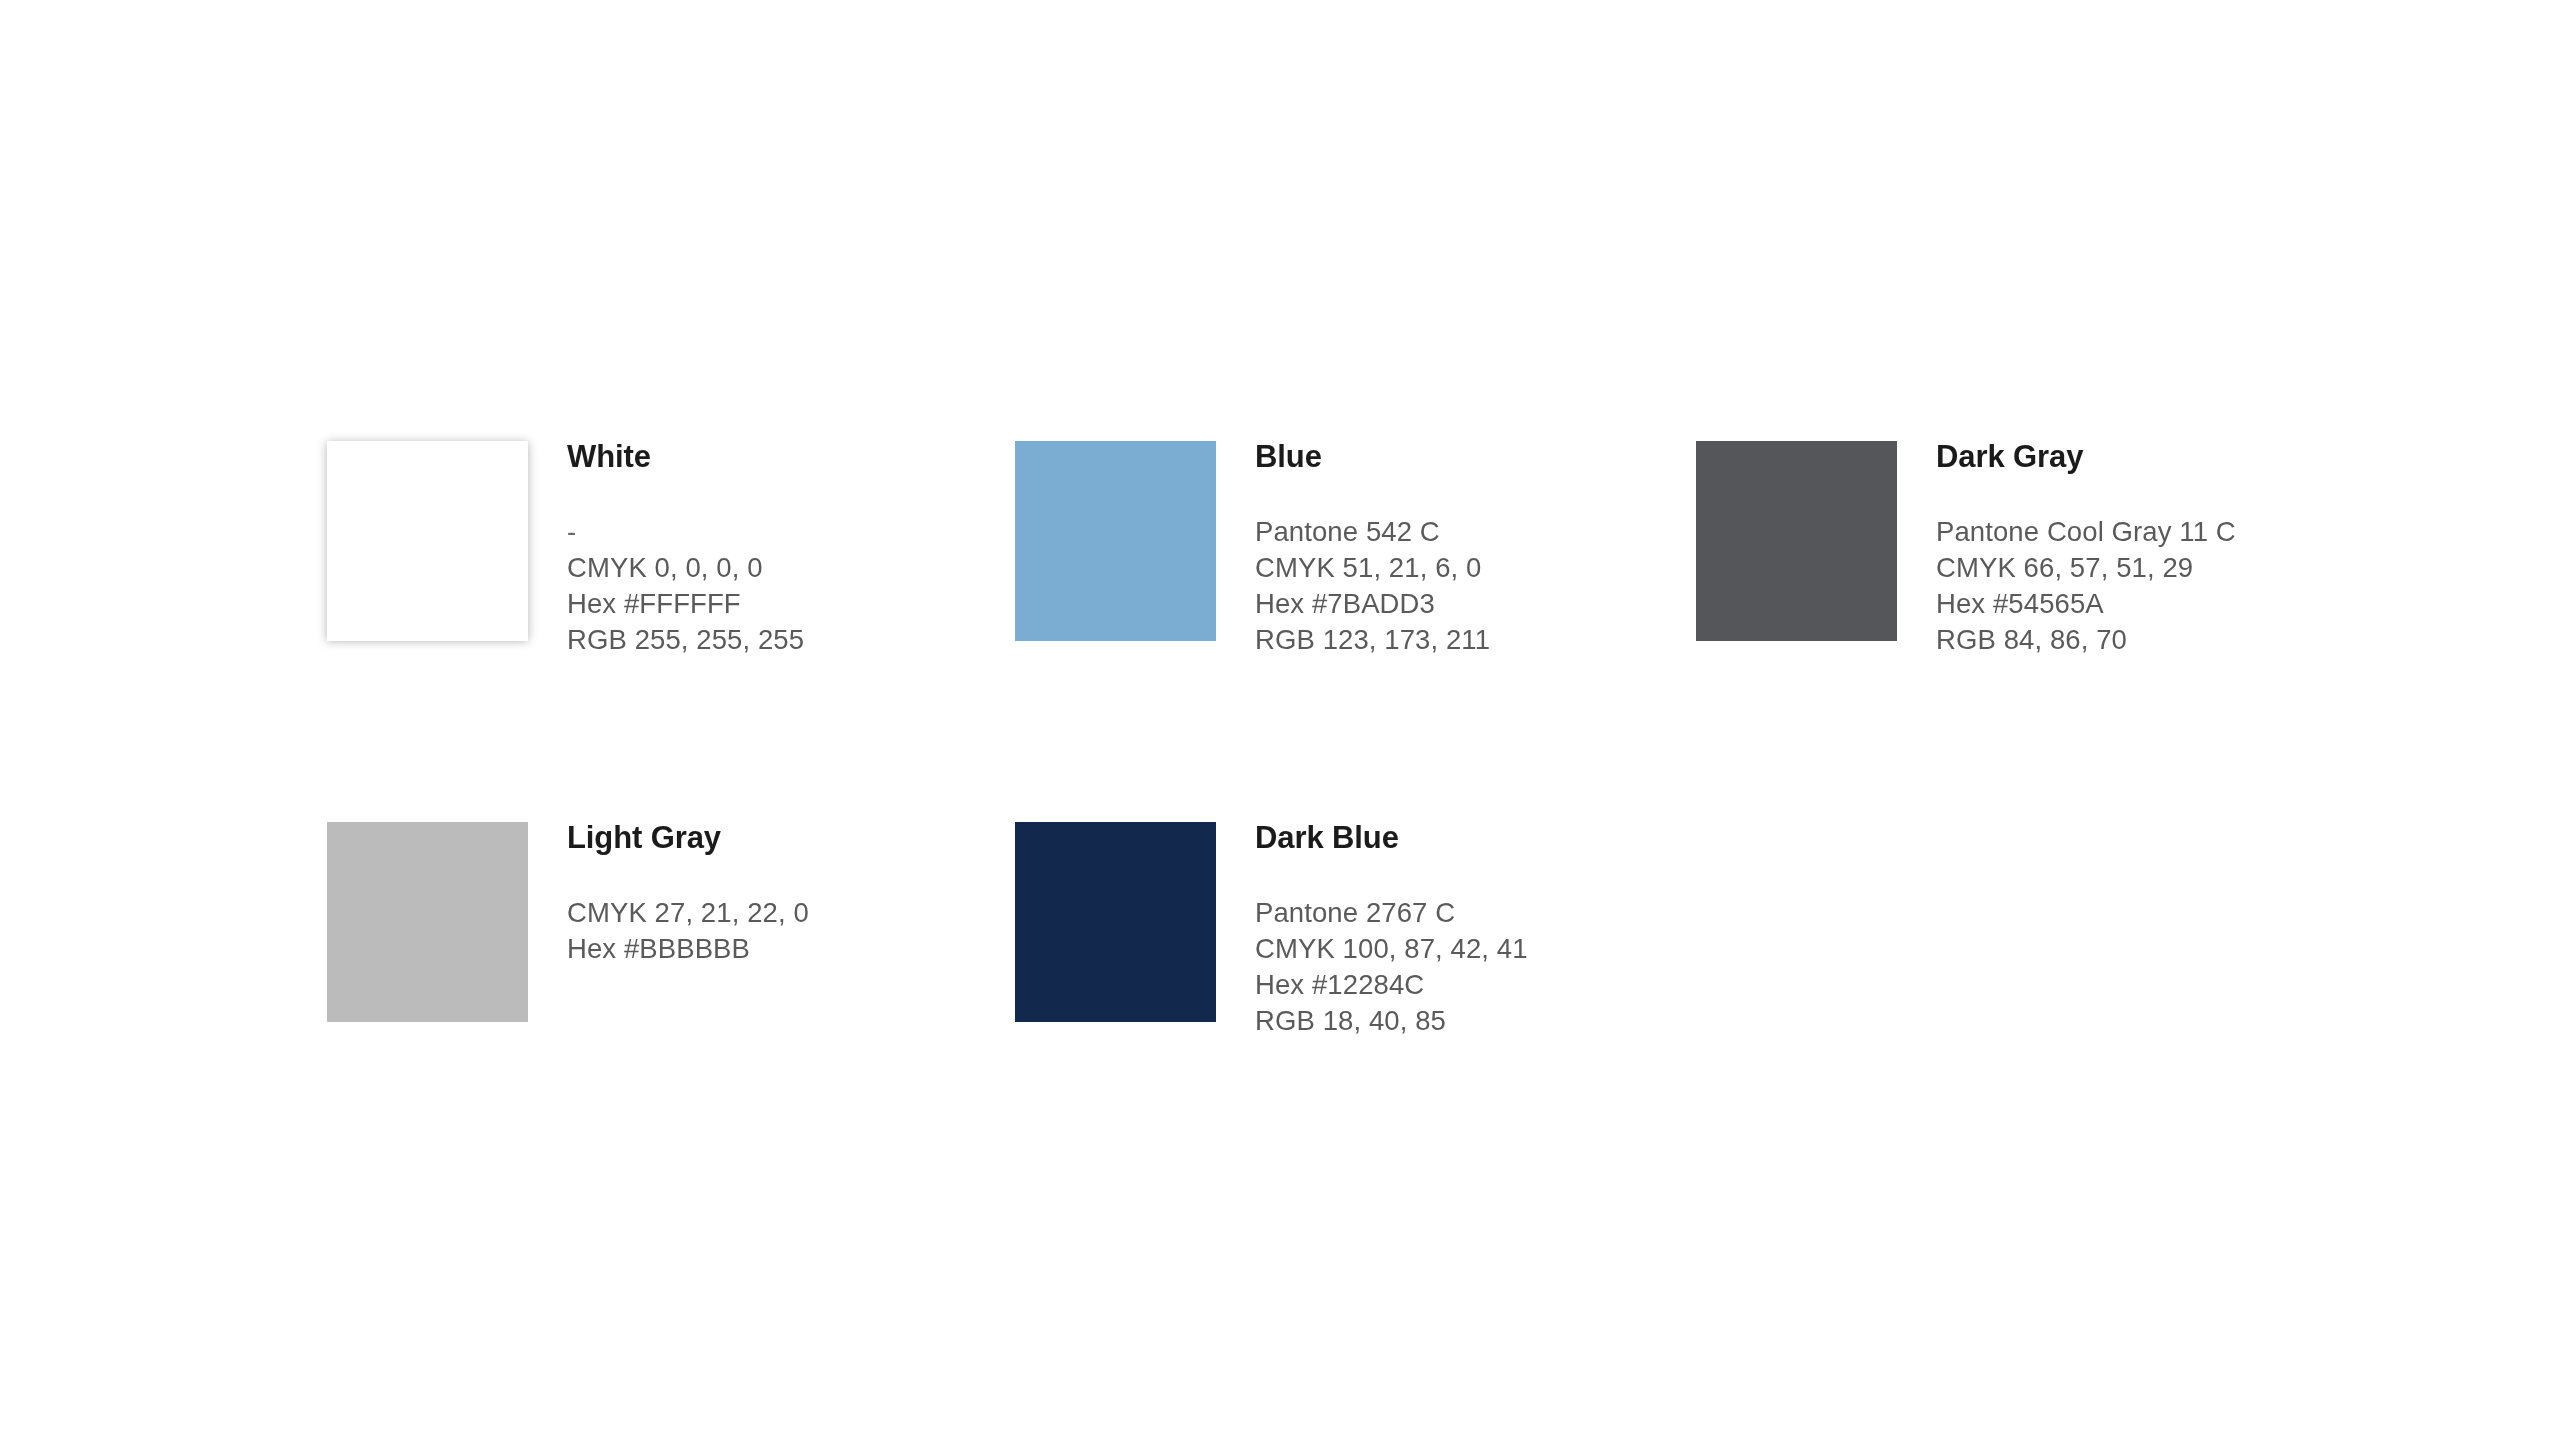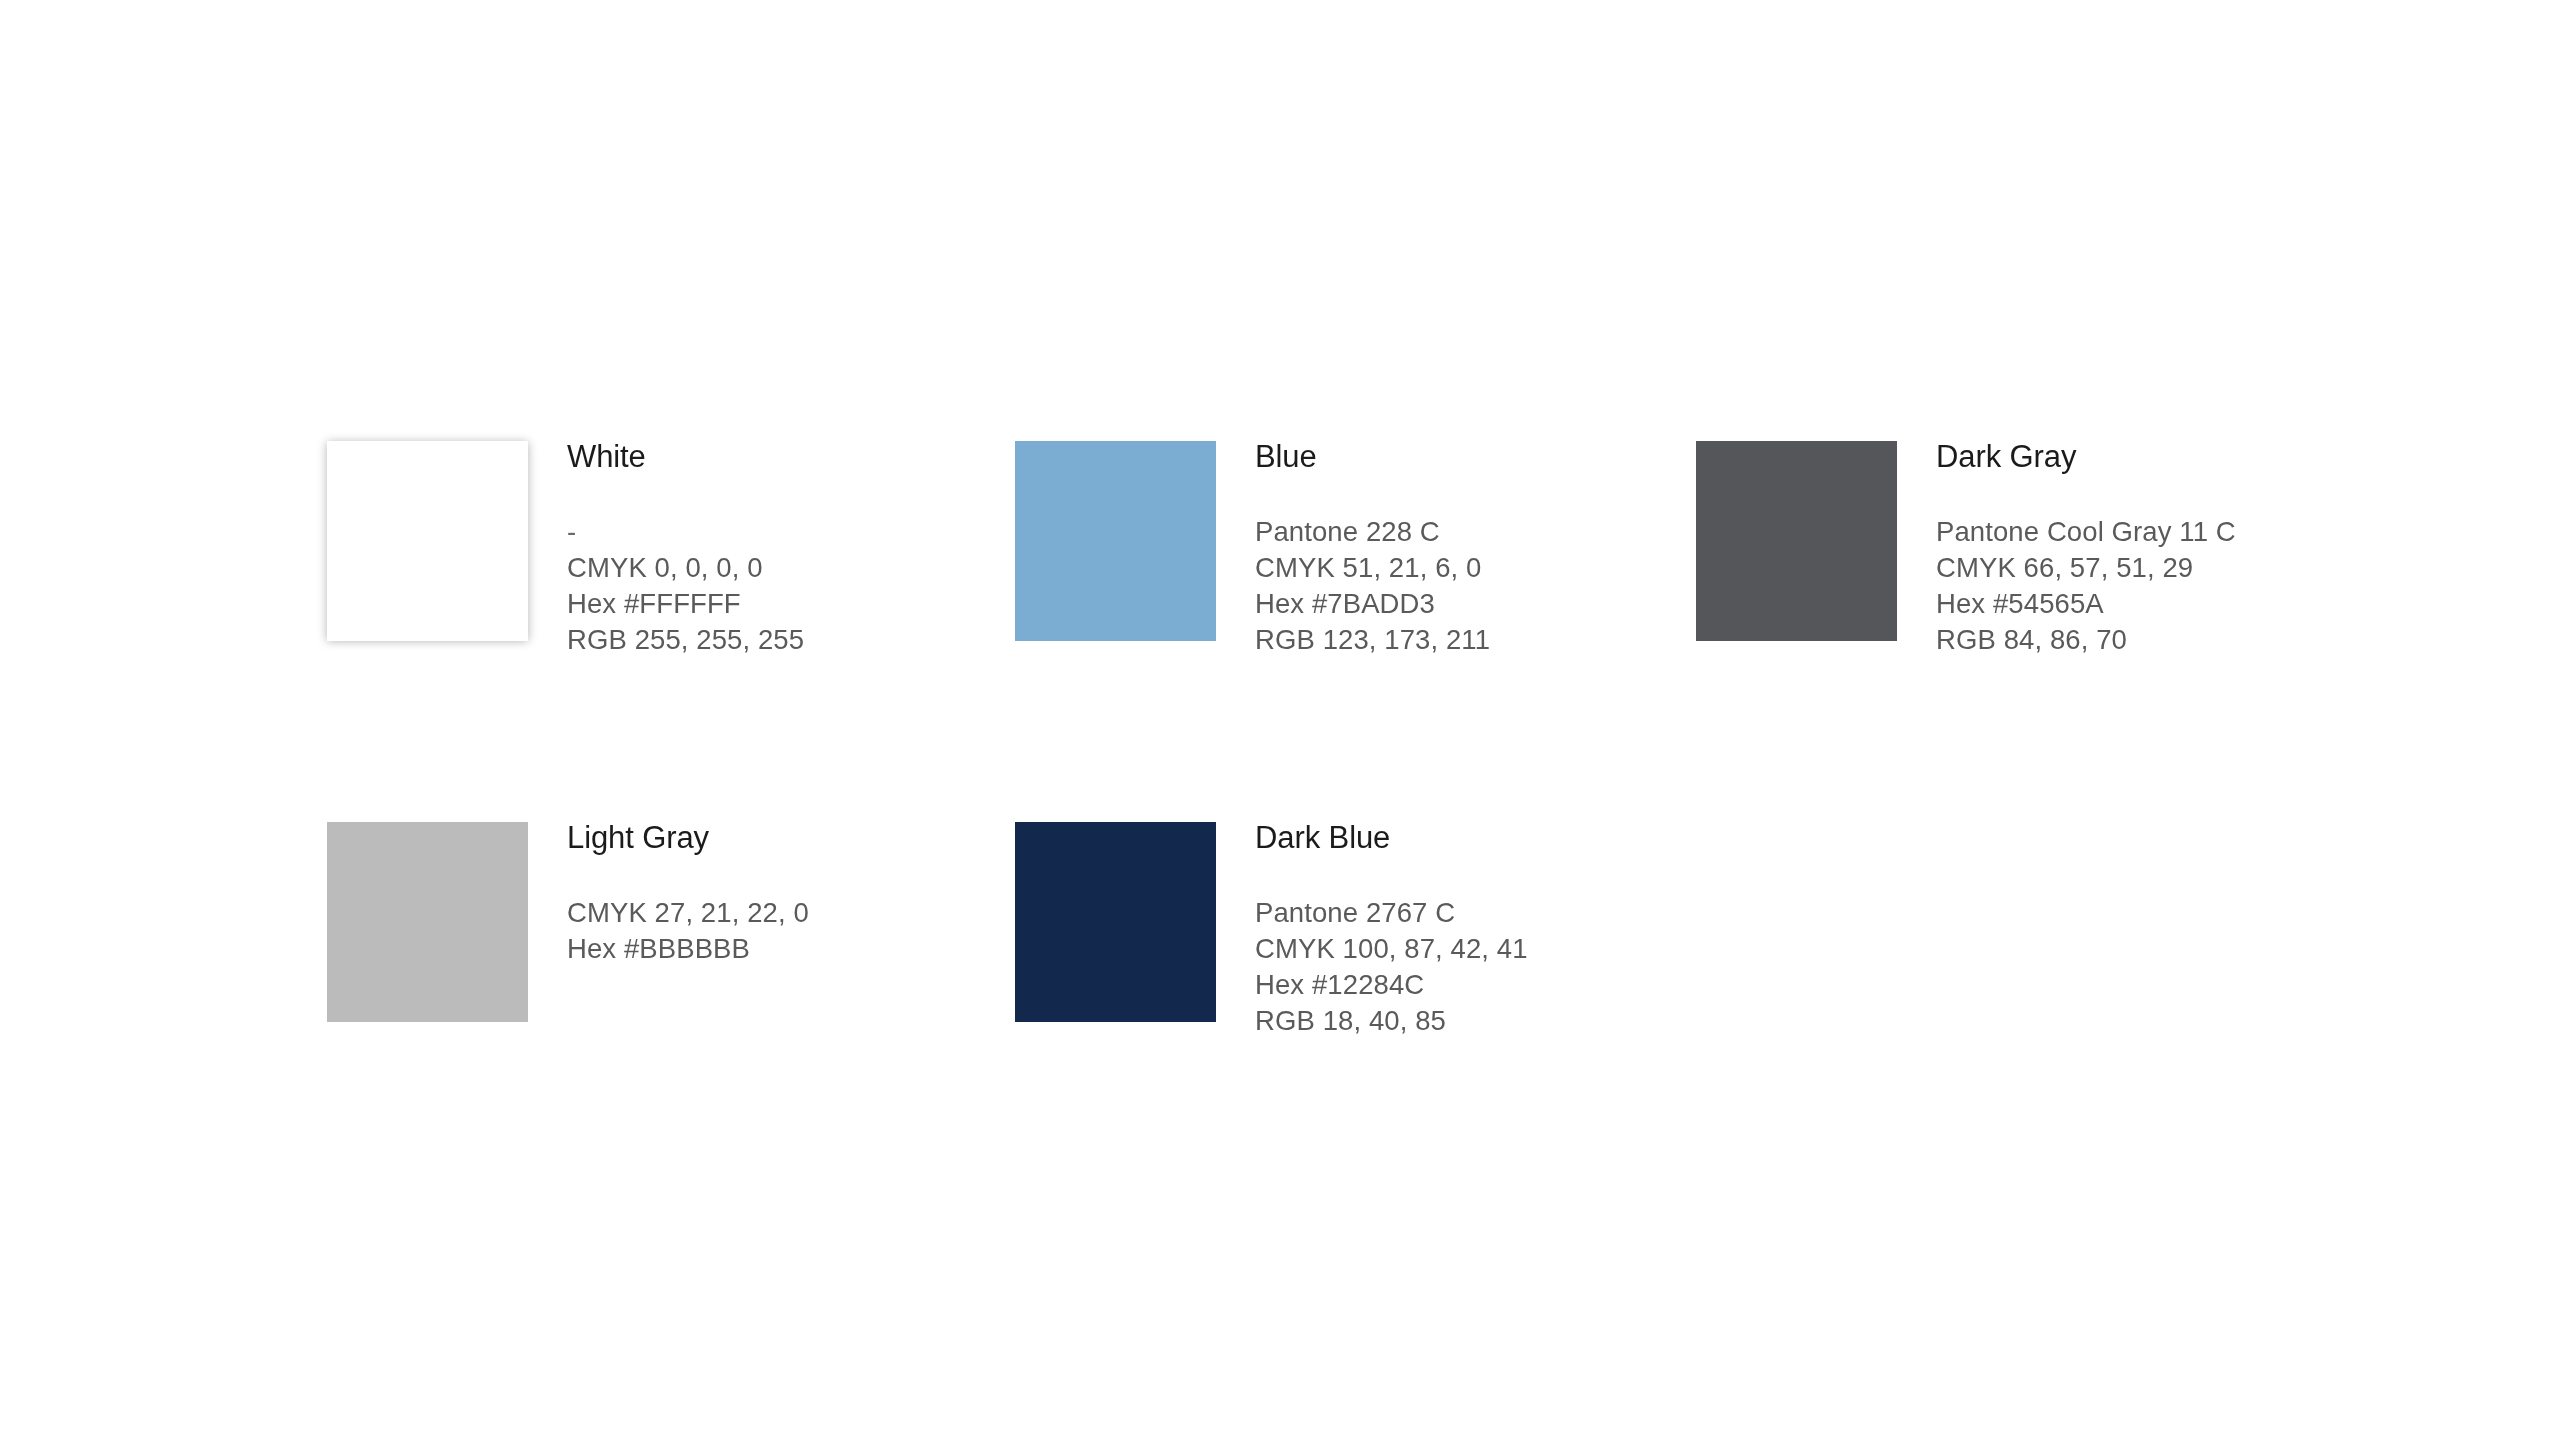--- a/index.html
+++ b/index.html
@@ -52,21 +52,21 @@
   }
 
   .swatch-info {
     margin-left: 39px;
     padding-top: 0px;
     flex: 1 1 auto;
   }
 
   .swatch-title {
     font-size: 31px;
-    font-weight: 400;
+    font-weight: 700;
     color: #1b1b1b;
     line-height: 31px;
     letter-spacing: -0.1px;
     margin: 0;
     padding: 0;
     white-space: nowrap;
   }
 
   .swatch-specs {
     margin-top: 42px;
@@ -104,21 +104,21 @@
           <span class="spec-line">RGB 255, 255, 255</span>
         </div>
       </div>
     </div>
 
     <div class="swatch-card">
       <div class="swatch-chip" style="background: rgb(123, 173, 211);"></div>
       <div class="swatch-info">
         <div class="swatch-title">Blue</div>
         <div class="swatch-specs">
-          <span class="spec-line">Pantone 228 C</span>
+          <span class="spec-line">Pantone 542 C</span>
           <span class="spec-line">CMYK 51, 21, 6, 0</span>
           <span class="spec-line">Hex #7BADD3</span>
           <span class="spec-line">RGB 123, 173, 211</span>
         </div>
       </div>
     </div>
 
     <div class="swatch-card">
       <div class="swatch-chip" style="background: rgb(84, 86, 90);"></div>
       <div class="swatch-info">

